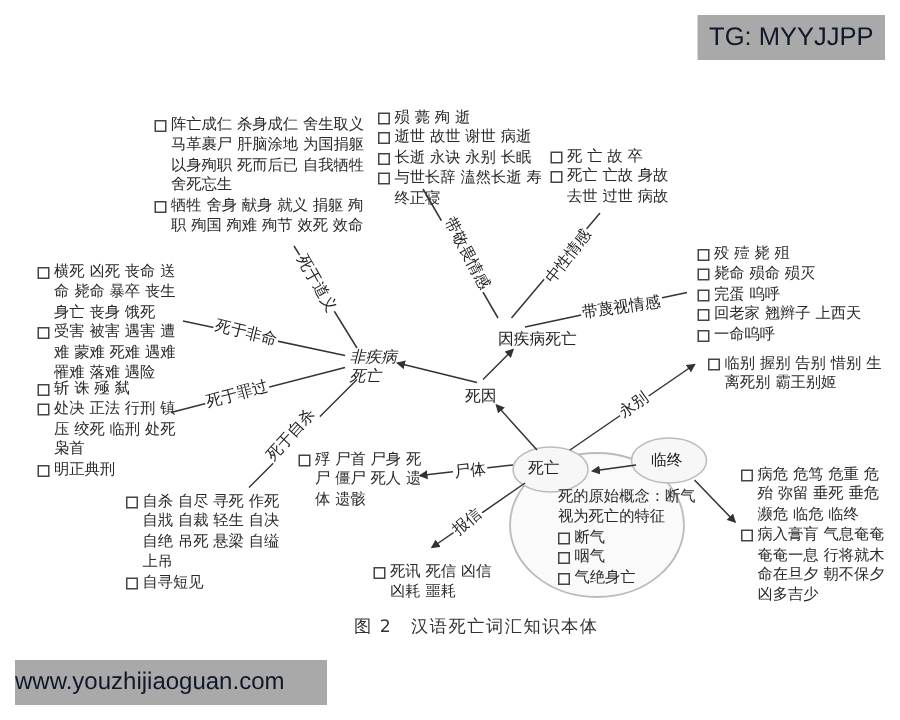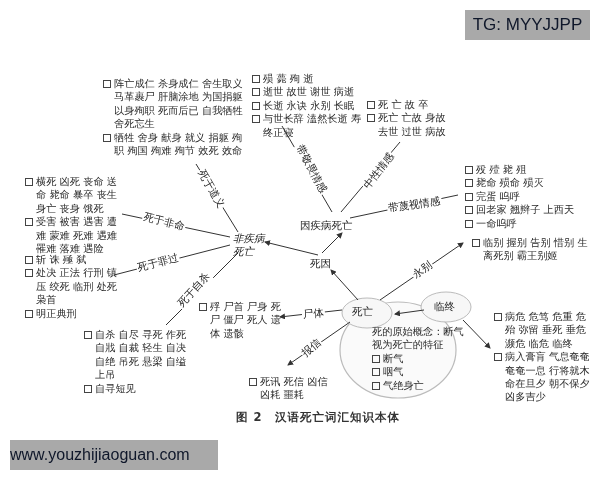--- a/index.html
+++ b/index.html
@@ -5,21 +5,21 @@
   html, body { margin:0; padding:0; }
   body { width:600px; height:480px; background:#ffffff; position:relative; overflow:hidden;
          font-family:"DejaVu Serif","Liberation Serif",serif; color:#222; }
   .leaf { position:absolute; font-size:10.2px; line-height:13.4px; color:#2a2a2a; }
   .leaf .item { position:relative; padding-left:11px; }
   .leaf .item .box { position:absolute; left:0; top:3px; width:6px; height:6px; border:1px solid #444; }
   .node { position:absolute; font-size:10.5px; color:#222; white-space:nowrap; }
   .label { position:absolute; font-size:10.5px; color:#222; white-space:nowrap; background:#fff; padding:0 1px; transform-origin:center center; }
   svg.lines { position:absolute; left:0; top:0; }
   .watermark { position:absolute; background:#a9a9a9; color:#0f172a; font-family:"Liberation Sans","DejaVu Sans",sans-serif; }
-  .caption { position:absolute; font-family:"DejaVu Sans","Liberation Sans",sans-serif; font-size:11.5px; font-weight:bold; color:#333; letter-spacing:1px; white-space:nowrap; }
+  .caption { position:absolute; font-family:"DejaVu Sans","Liberation Sans",sans-serif; font-size:11.5px; font-weight:normal; color:#333; letter-spacing:1px; white-space:nowrap; }
 </style>
 </head>
 <body>
 
 <svg class="lines" width="600" height="480">
   <defs>
     <marker id="arr" markerWidth="6" markerHeight="6" refX="5" refY="3" orient="auto">
       <path d="M0,0 L6,3 L0,6 z" fill="#333"></path>
     </marker>
   </defs>
@@ -61,21 +61,21 @@
     <line x1="238" y1="253" x2="166" y2="325"></line>
   </g>
 </svg>
 
 <div class="watermark" style="left:465px;top:10px;width:125px;height:30px;line-height:30px;font-size:17px;text-align:center;">TG: MYYJJPP</div>
 <div class="watermark" style="left:10px;top:440px;width:208px;height:30px;line-height:30px;font-size:16px;text-align:left;">www.youzhijiaoguan.com</div>
 
 <div class="node" style="left:352px;top:305px;">死亡</div>
 <div class="node" style="left:434px;top:300px;">临终</div>
 <div class="node" style="left:310px;top:257px;">死因</div>
-<div class="node" style="left:300px;top:219px;">因疾病死亡</div>
+<div class="node" style="left:332px;top:219px;">因疾病死亡</div>
 <div class="node" style="left:233px;top:232px;line-height:13px;font-style:italic;">
   <div>非疾病</div>
   <div>死亡</div>
 </div>
 
 <div class="label" style="left:284px;top:162px;transform:rotate(62deg);">带敬畏情感</div>
 <div class="label" style="left:357px;top:164px;transform:rotate(-52deg);">中性情感</div>
 <div class="label" style="left:387px;top:198px;transform:rotate(-8deg);">带蔑视情感</div>
 <div class="label" style="left:189px;top:182px;transform:rotate(60deg);">死于道义</div>
 <div class="label" style="left:142px;top:215px;transform:rotate(14deg);">死于非命</div>

